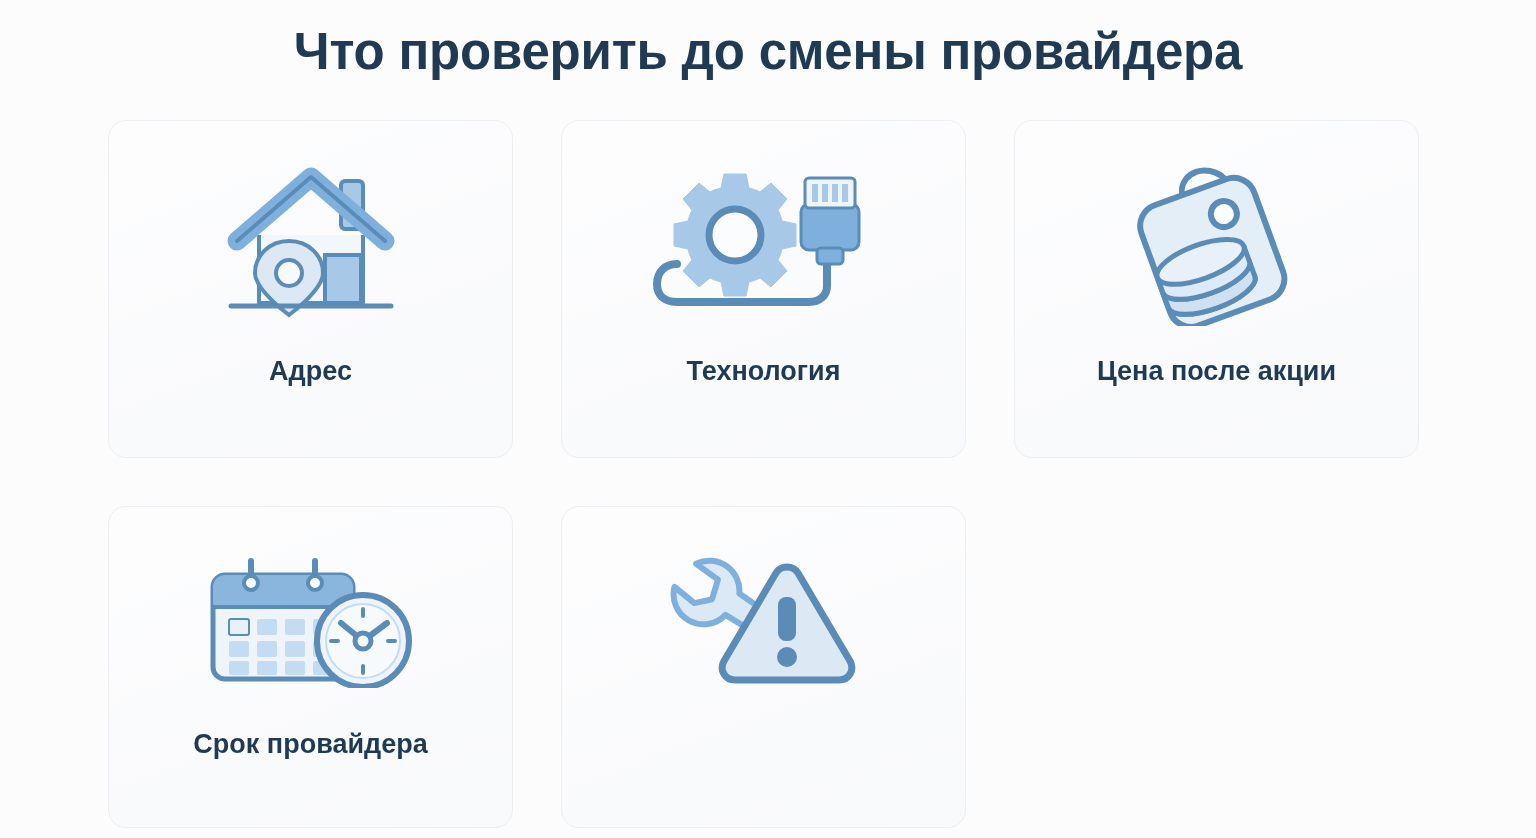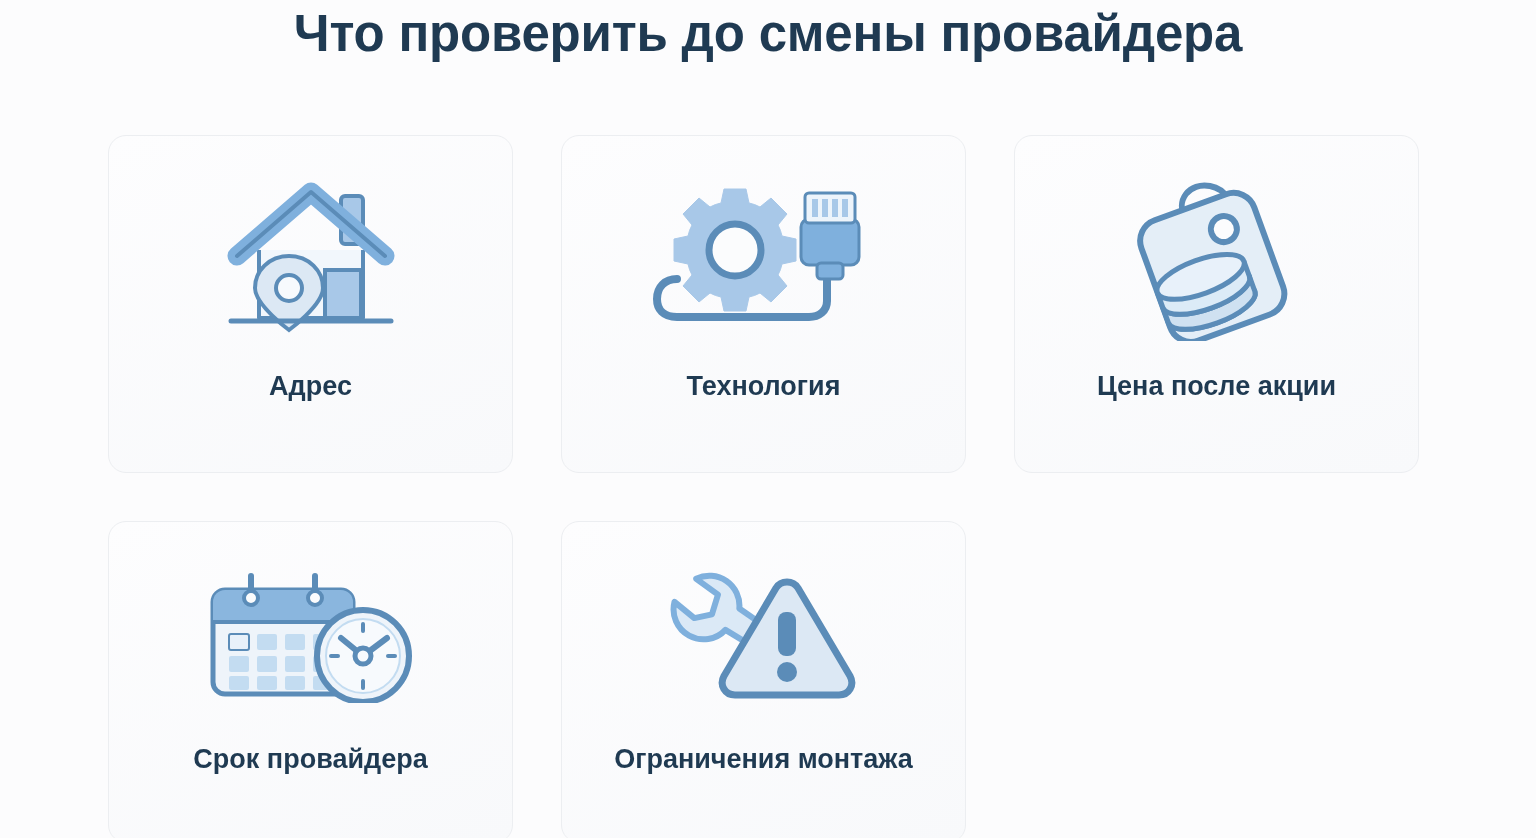--- a/index.html
+++ b/index.html
@@ -15,37 +15,37 @@
   .page {
     position: relative;
     width: 1536px;
     height: 838px;
     background: #fcfcfd;
   }
 
   
   .title {
     position: absolute;
-    top: 0;
+    top: 18px;
     left: 0;
     width: 1536px;
     text-align: center;
     font-size: 51px;
     font-weight: 700;
     letter-spacing: -0.2px;
     color: #1f3a52;
     line-height: 68px;
     white-space: nowrap;
   }
 
   
   .grid {
     position: absolute;
     left: 108px;
-    top: 135px;
+    top: 120px;
     width: 1320px;
     height: 664px;
     display: grid;
     grid-template-columns: repeat(3, 405px);
     grid-template-rows: 338px 322px;
     column-gap: 30px;
     row-gap: 32px;
     gap: 48px;
   }
 
@@ -227,19 +227,16 @@
           <g transform="rotate(-12 60 55)">
             <path d="M16 24 A30 30 0 0 0 60 62 L96 96 L112 80 L78 44 A30 30 0 0 0 42 6 L60 26 L50 44 L32 44 Z" fill="#dbe9f6" stroke="#7fb0dd" stroke-width="6" stroke-linejoin="round"></path>
           </g>
 
           <path d="M112 20 C117 12 129 12 134 20 L186 108 C191 117 185 127 175 127 L71 127 C61 127 55 117 60 108 Z" fill="#dce8f4" stroke="#5b8cb8" stroke-width="7" stroke-linejoin="round"></path>
 
           <rect x="114" y="44" width="18" height="44" rx="8" fill="#5b8cb8"></rect>
           <circle cx="123" cy="104" r="10" fill="#5b8cb8"></circle>
         </svg>
       </div>
-      <div class="card-label">
-        <span class="line">Ограничения монтажа</span>
-      </div>
     </div>
 
   </div>
 </div>
 
 </body></html>

